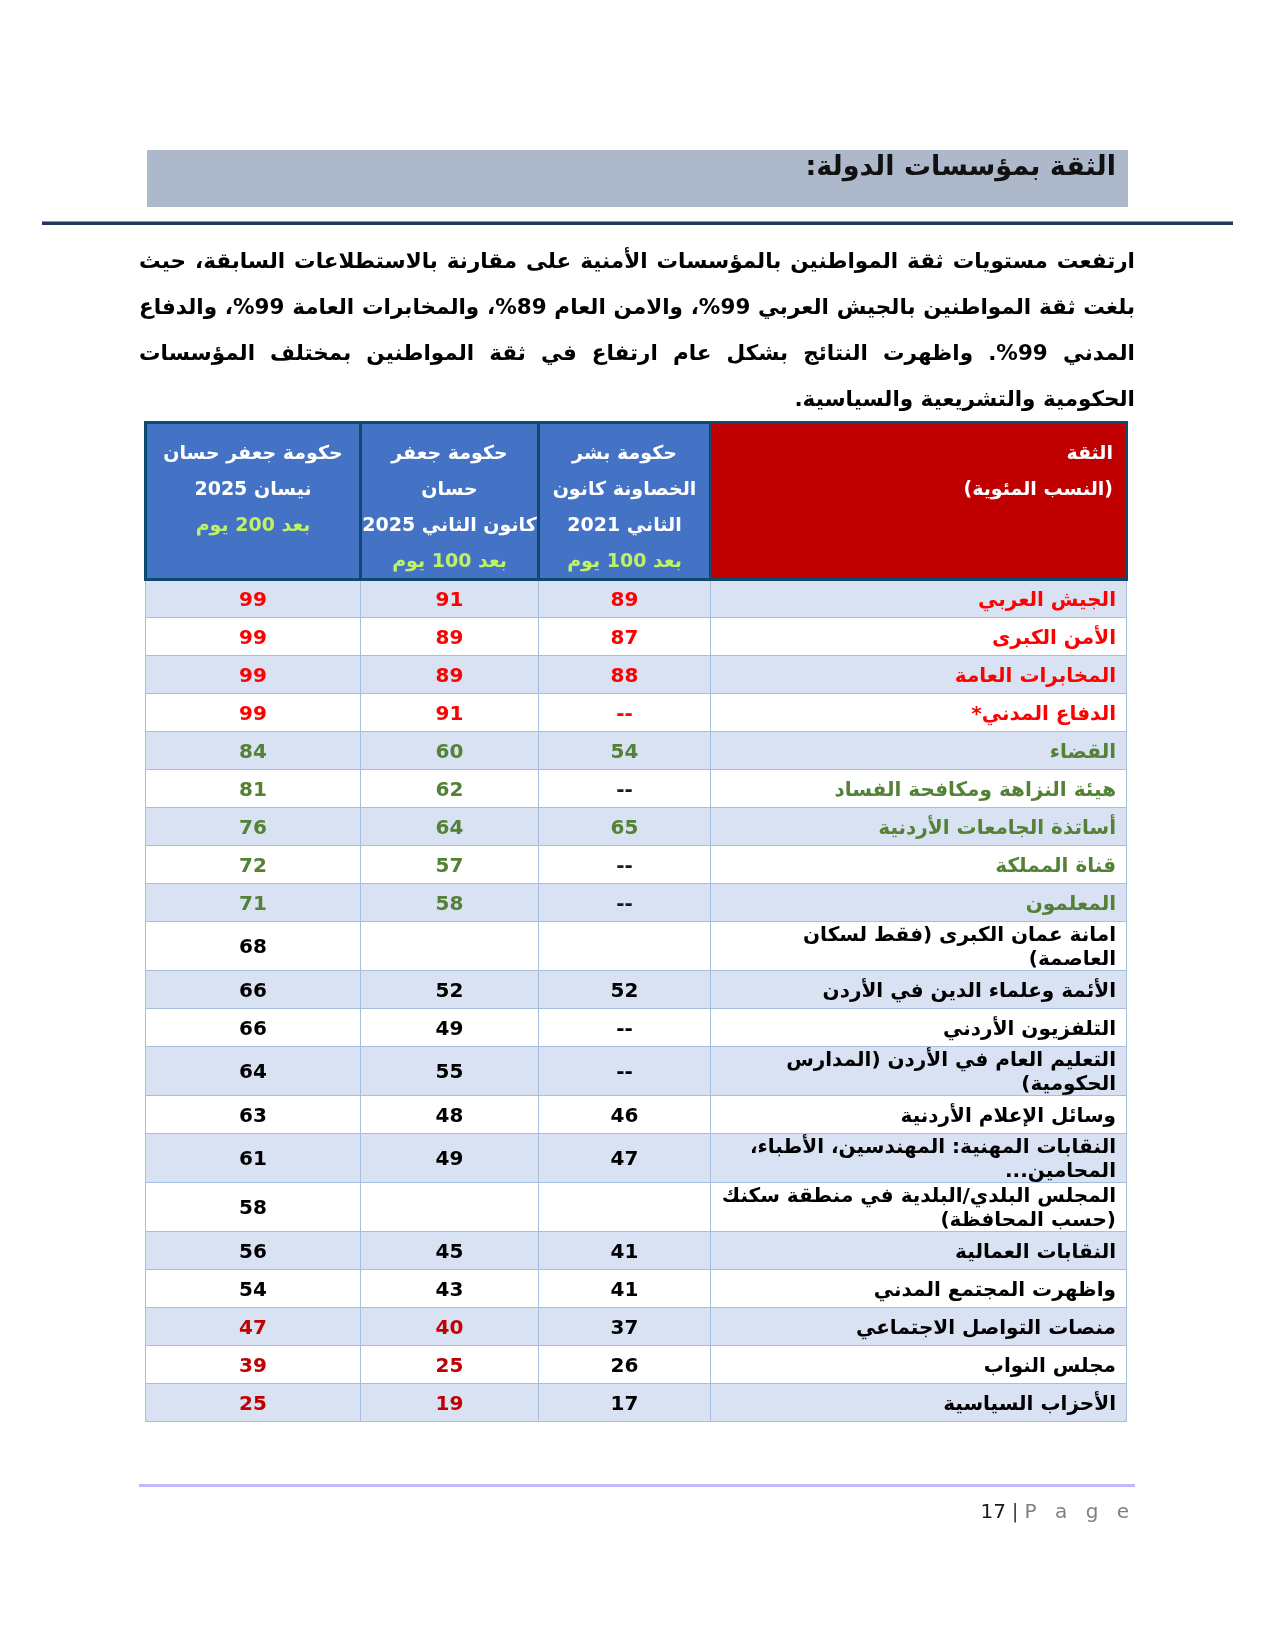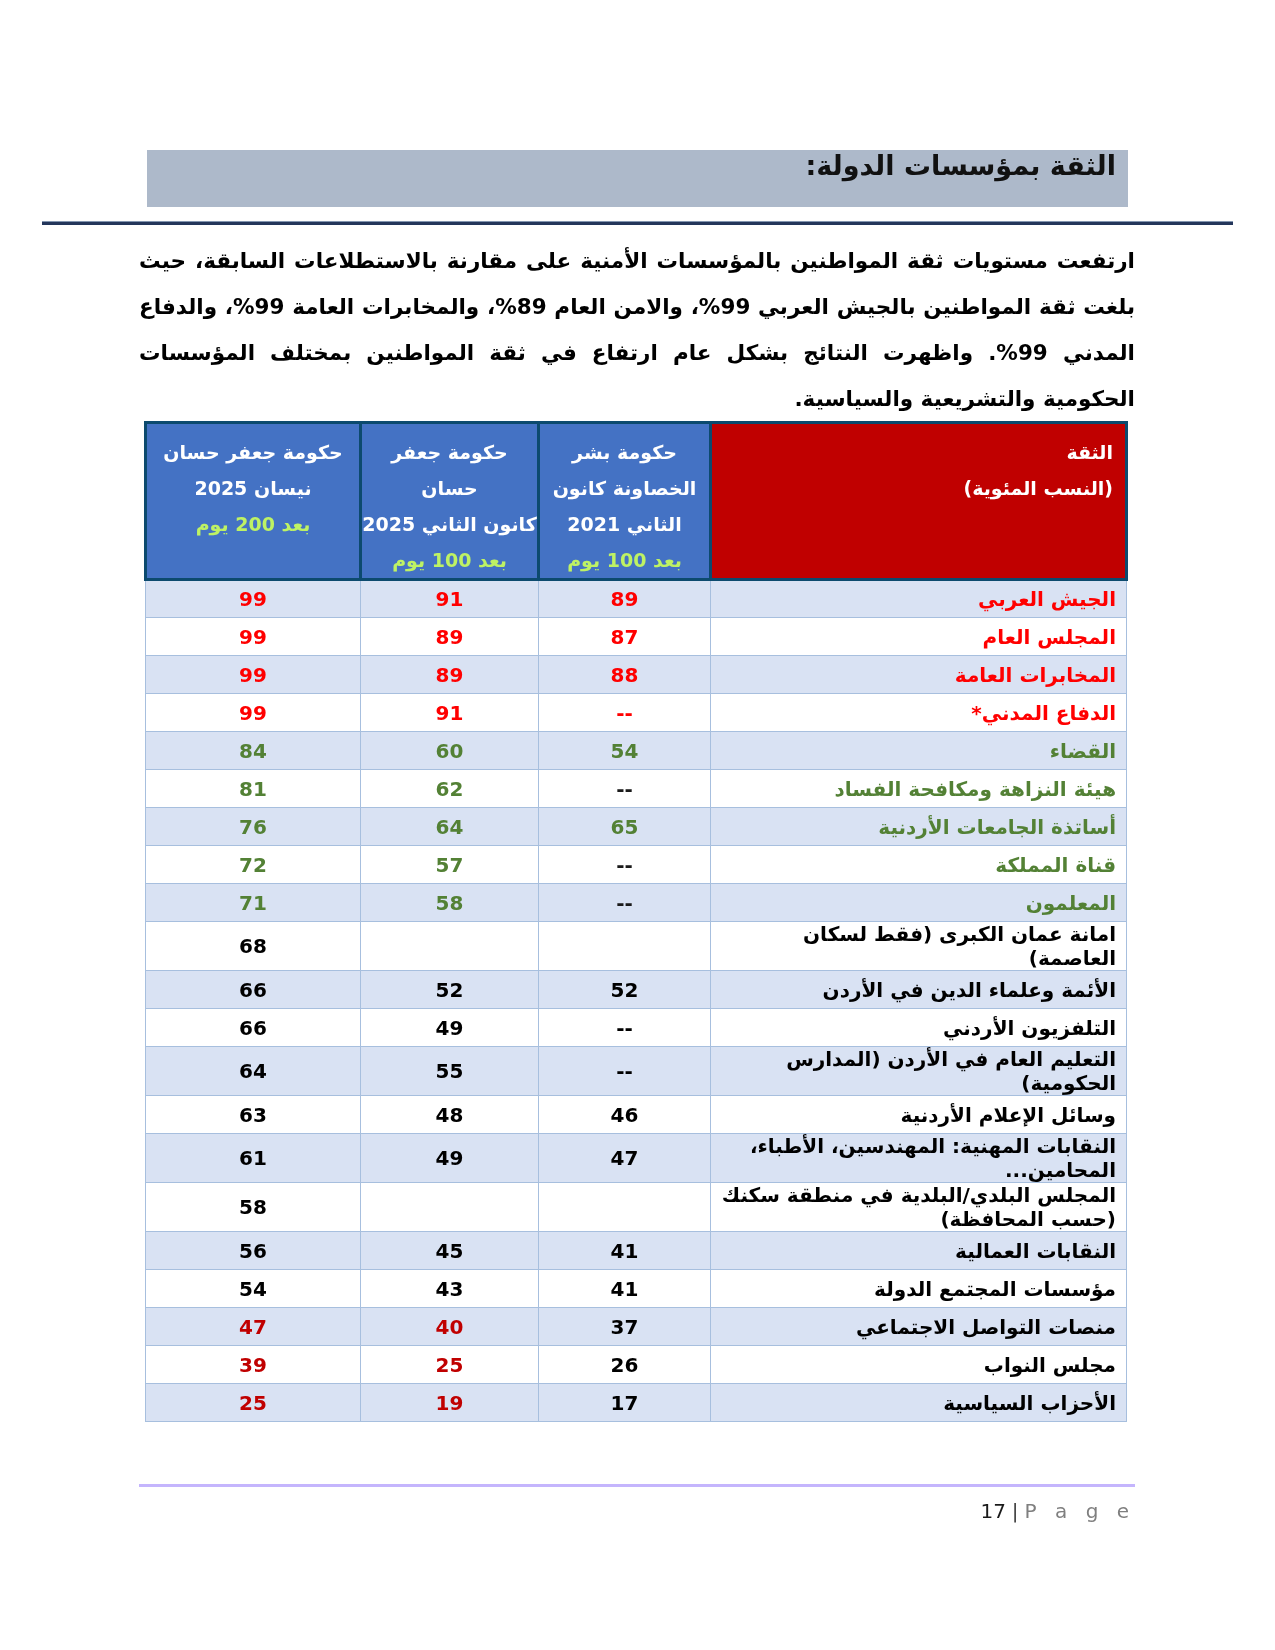--- a/index.html
+++ b/index.html
@@ -151,21 +151,21 @@
         </tr>
       </thead>
       <tbody>
           <tr class="g-red odd">
             <td class="label-cell">الجيش العربي</td>
             <td class="value-cell col0">89</td>
             <td class="value-cell col1">91</td>
             <td class="value-cell col2">99</td>
           </tr>
           <tr class="g-red even">
-            <td class="label-cell">المجلس العام</td>
+            <td class="label-cell">الأمن الكبرى</td>
             <td class="value-cell col0">87</td>
             <td class="value-cell col1">89</td>
             <td class="value-cell col2">99</td>
           </tr>
           <tr class="g-red odd">
             <td class="label-cell">المخابرات العامة</td>
             <td class="value-cell col0">88</td>
             <td class="value-cell col1">89</td>
             <td class="value-cell col2">99</td>
           </tr>
@@ -247,21 +247,21 @@
             <td class="value-cell col1"></td>
             <td class="value-cell col2">58</td>
           </tr>
           <tr class="g-black odd">
             <td class="label-cell">النقابات العمالية</td>
             <td class="value-cell col0">41</td>
             <td class="value-cell col1">45</td>
             <td class="value-cell col2">56</td>
           </tr>
           <tr class="g-black even">
-            <td class="label-cell">مؤسسات المجتمع الدولة</td>
+            <td class="label-cell">واظهرت المجتمع المدني</td>
             <td class="value-cell col0">41</td>
             <td class="value-cell col1">43</td>
             <td class="value-cell col2">54</td>
           </tr>
           <tr class="g-mixed odd">
             <td class="label-cell">منصات التواصل الاجتماعي</td>
             <td class="value-cell col0">37</td>
             <td class="value-cell col1">40</td>
             <td class="value-cell col2">47</td>
           </tr>

